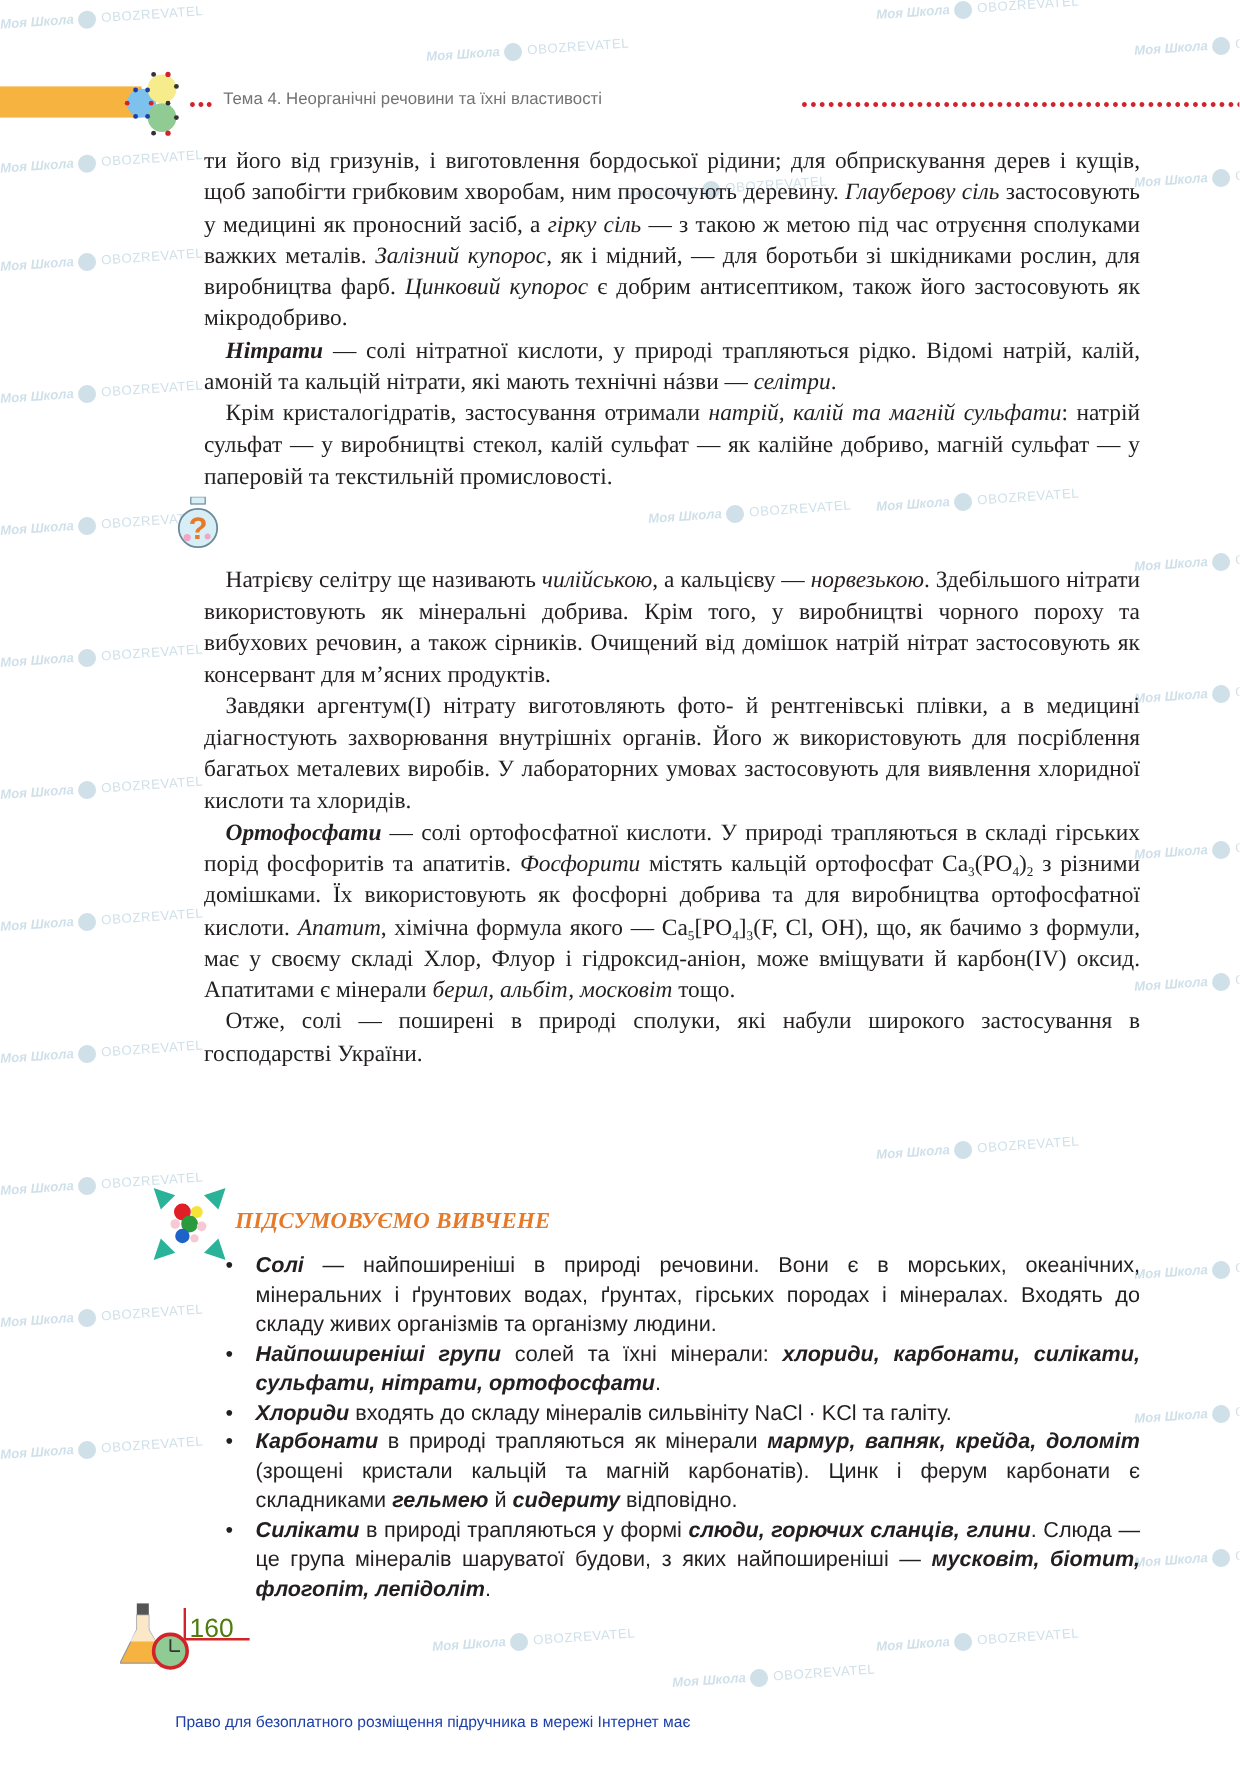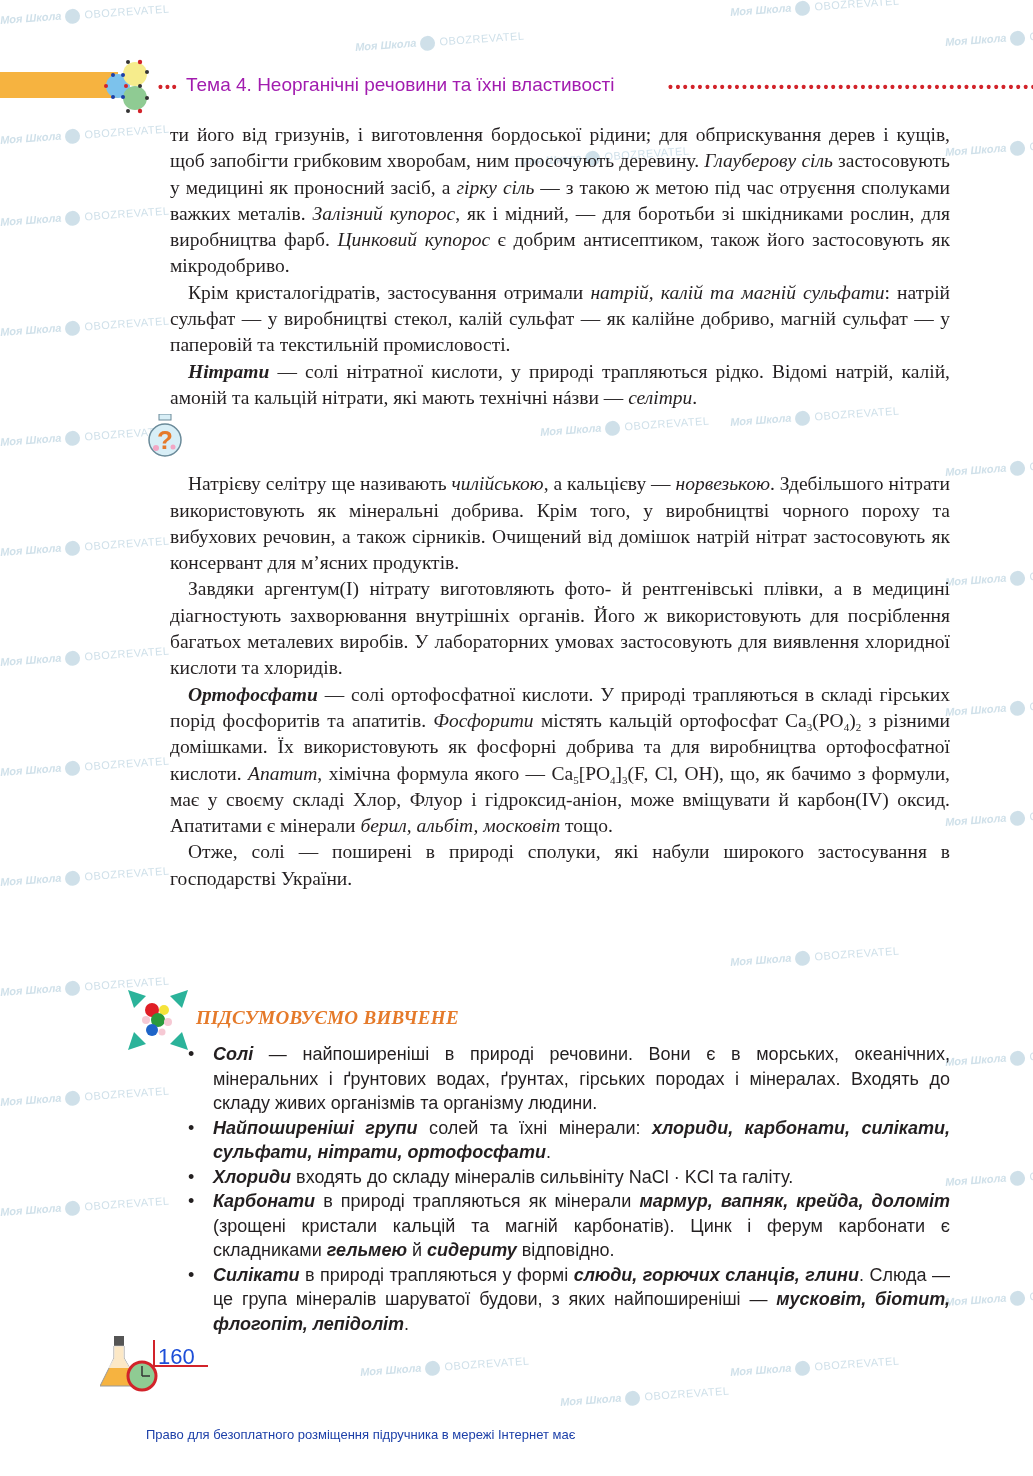--- a/index.html
+++ b/index.html
@@ -4,21 +4,21 @@
 <style>
   html, body { margin:0; padding:0; }
   body { width:1033px; height:1476px; background:#ffffff; position:relative; overflow:hidden; font-family:"Liberation Serif", serif; color:#231f20; }
   .wm { position:absolute; font-family:"Liberation Sans", sans-serif; font-size:11px; color:#c7dbe6; white-space:nowrap; transform:rotate(-4deg); opacity:0.85; pointer-events:none; }
   .wm .w1 { font-style:italic; font-weight:bold; margin-right:4px; }
   .wm .circ { display:inline-block; width:15px; height:15px; border-radius:50%; background:#c7dbe6; vertical-align:middle; margin-right:4px; }
   .wm .w2 { letter-spacing:0.5px; }
 
   .header { position:absolute; left:0; top:66px; width:1033px; height:46px; }
   .header .bar { position:absolute; left:0; top:6px; width:118px; height:26px; background:#f6b340; }
-  .header .title { position:absolute; left:186px; top:8px; font-family:"Liberation Sans", sans-serif; font-size:19px; color:#a21caf; }
+  .header .title { position:absolute; left:186px; top:8px; font-family:"Liberation Sans", sans-serif; font-size:14px; color:#737373; }
   .header .dots-left { position:absolute; left:158px; top:13px; color:#d2232a; font-size:14px; letter-spacing:2px; font-family:"Liberation Sans", sans-serif; font-weight:bold; }
   .header .dots-right { position:absolute; left:668px; top:13px; color:#d2232a; font-size:14px; letter-spacing:2.5px; font-family:"Liberation Sans", sans-serif; font-weight:bold; white-space:nowrap; overflow:hidden; width:365px; }
 
   .body-text { position:absolute; left:170px; top:122px; width:780px; font-size:19.5px; line-height:26.3px; text-align:justify; }
   .body-text p { margin:0; }
   .indent { text-indent:18px; }
   .body-text i { font-style:italic; }
   .body-text b i, .bi { font-weight:bold; font-style:italic; }
   sub { font-size:11px; vertical-align:-4px; line-height:0; }
 
@@ -28,21 +28,21 @@
 
   .summary-head { position:absolute; left:128px; top:990px; width:400px; height:60px;text-align:right; }
   .summary-head .title { position:absolute; left:68px; top:17px; font-family:"Liberation Serif", serif; font-weight:bold; font-style:italic; font-size:19px; color:#e57a2a; letter-spacing:0.3px; }
 
   .summary { position:absolute; left:188px; top:1042px; width:762px; font-family:"Liberation Sans", sans-serif; font-size:18px; line-height:24.5px; color:#231f20; margin:0; padding:0; list-style:none; }
   .summary li { position:relative; padding-left:25px; text-align:justify; }
   .summary li .bullet { position:absolute; left:0; top:0; font-size:18px; }
   .summary b { font-weight:bold; font-style:italic; }
 
   .pagenum { position:absolute; left:100px; top:1336px; width:110px; height:60px; }
-  .pagenum .num { position:absolute; left:58px; top:8px; font-family:"Liberation Sans", sans-serif; font-size:22px; color:#1d4ed8; }
+  .pagenum .num { position:absolute; left:58px; top:8px; font-family:"Liberation Sans", sans-serif; font-size:22px; color:#4d7c0f; }
 
   .footer { position:absolute; left:146px; top:1427px; font-family:"Liberation Sans", sans-serif; font-size:13px; line-height:16px; color:#1c3fa8; }
 </style>
 </head>
 <body>
 
 <div>
   <div class="wm" style="left:0px;top:8px;"><span class="w1">Моя Школа</span><span class="circ"></span><span class="w2">OBOZREVATEL</span></div>
   <div class="wm" style="left:355px;top:35px;"><span class="w1">Моя Школа</span><span class="circ"></span><span class="w2">OBOZREVATEL</span></div>
   <div class="wm" style="left:730px;top:0px;"><span class="w1">Моя Школа</span><span class="circ"></span><span class="w2">OBOZREVATEL</span></div>
@@ -95,22 +95,22 @@
       <circle cx="15" cy="39" r="2" fill="#1c3fa8"></circle>
     <circle cx="25" cy="39" r="2" fill="#1c3fa8"></circle>
   </svg>
   <span class="dots-left">•••</span>
   <span class="title">Тема 4. Неорганічні речовини та їхні властивості</span>
   <span class="dots-right">••••••••••••••••••••••••••••••••••••••••••••••••••••••••••••••••••••••••••••••••</span>
 </div>
 
 <div class="body-text">
   <p><span>ти його від гризунів, і виготовлення бордоської рідини; для обприскування дерев і кущів, щоб запобігти грибковим хворобам, ним просочують деревину. </span><i>Глауберову сіль</i><span> застосовують у медицині як проносний засіб, а </span><i>гірку сіль</i><span> — з такою ж метою під час отруєння сполуками важких металів. </span><i>Залізний купорос</i><span>, як і мідний, — для боротьби зі шкідниками рослин, для виробництва фарб. </span><i>Цинковий купорос</i><span> є добрим антисептиком, також його застосовують як мікродобриво.</span></p>
+  <p class="indent"><span class="bi">Нітрати</span><span> —  солі нітратної кислоти, у природі трапляються рідко. Відомі натрій, калій, амоній та кальцій нітрати, які мають технічні нáзви — </span><i>селітри</i><span>.</span></p>
   <p class="indent"><span>Крім кристалогідратів, застосування отримали </span><i>натрій, калій та магній сульфати</i><span>: натрій сульфат — у виробництві стекол, калій сульфат — як калійне добриво, магній сульфат — у паперовій та текстильній промисловості.</span></p>
-  <p class="indent"><span class="bi">Нітрати</span><span> —  солі нітратної кислоти, у природі трапляються рідко. Відомі натрій, калій, амоній та кальцій нітрати, які мають технічні нáзви — </span><i>селітри</i><span>.</span></p>
   <div style="height:60px;"></div>
   <p class="indent"><span>Натрієву селітру ще називають </span><i>чилійською</i><span>, а кальцієву — </span><i>норвезькою</i><span>. Здебільшого нітрати використовують як мінеральні добрива. Крім того, у виробництві чорного пороху та вибухових речовин, а також сірників. Очищений від домішок натрій нітрат застосовують як консервант для м’ясних продуктів.</span></p>
   <p class="indent"><span>Завдяки аргентум(І) нітрату виготовляють фото- й рентгенівські плівки, а в медицині діагностують захворювання внутрішніх органів. Його ж використовують для посріблення багатьох металевих виробів. У лабораторних умовах застосовують для виявлення хлоридної кислоти та хлоридів.</span></p>
   <p class="indent"><span class="bi">Ортофосфати</span><span> — солі ортофосфатної кислоти. У природі трапляються в складі гірських порід фосфоритів та апатитів. </span><i>Фосфорити</i><span> містять кальцій ортофосфат Ca</span><sub>3</sub><span>(PO</span><sub>4</sub><span>)</span><sub>2</sub><span> з різними домішками. Їх використовують як фосфорні добрива та для виробництва ортофосфатної кислоти. </span><i>Апатит</i><span>, хімічна формула якого — Ca</span><sub>5</sub><span>[PO</span><sub>4</sub><span>]</span><sub>3</sub><span>(F, Cl, OH), що, як бачимо з формули, має у своєму складі Хлор, Флуор і гідроксид-аніон, може вміщувати й карбон(IV) оксид. Апатитами є мінерали </span><i>берил, альбіт, московіт</i><span> тощо.</span></p>
   <p class="indent"><span>Отже, солі — поширені в природі сполуки, які набули широкого застосування в господарстві України.</span></p>
 </div>
 
 <div class="task">
   <svg class="flask" viewBox="0 0 38 44">
     <rect x="13" y="0" width="12" height="6" fill="#d8eef6" stroke="#6a8a99" stroke-width="1"></rect>

